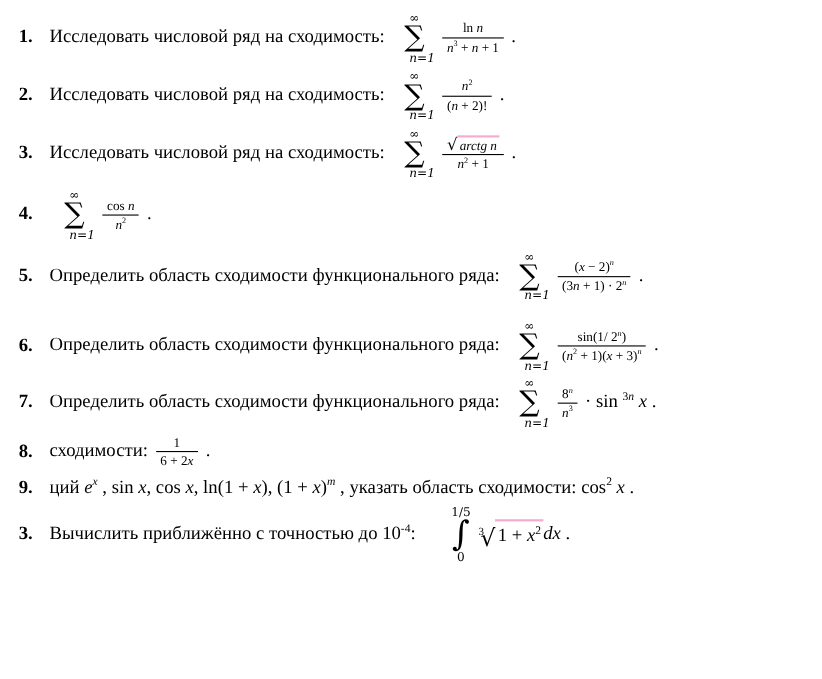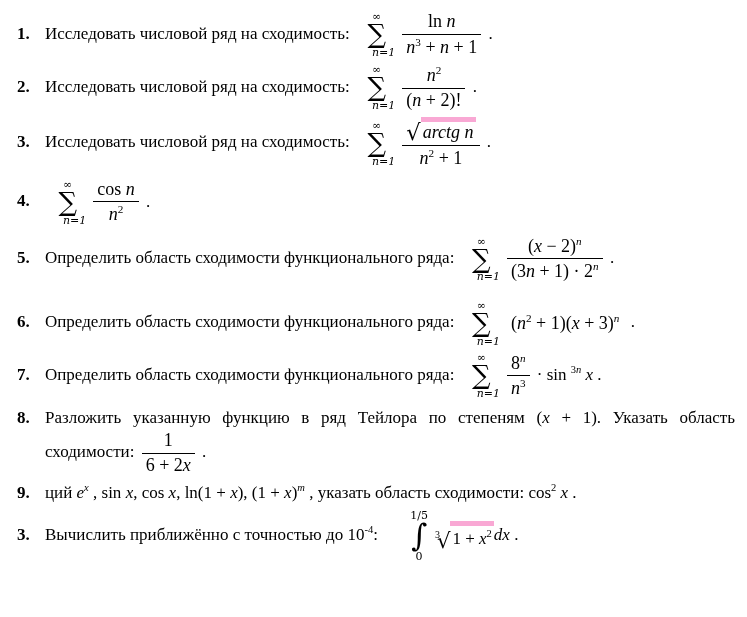--- a/index.html
+++ b/index.html
@@ -21,37 +21,37 @@
   .prob:nth-child(9) { margin-top: 3px; }
   .prob:nth-child(10) { margin-top: 5px; }
   .pnum { flex: 0 0 28px; font-weight: 700; }
   .pcontent { flex: 1; }
   .pline { line-height: 1.5; }
   .jline { text-align: justify; text-align-last: justify; }
   .it { font-style: italic; }
   sup { font-size: 0.62em; }
   .frac {
     display: inline-block; vertical-align: middle; text-align: center;
-    margin: 0 3px; font-size: 18px; line-height: 1.2;
+    margin: 0 3px; font-size: 12px; line-height: 1.2;
   }
   .fnum { display: block; padding: 0 4px 1px; border-bottom: 1px solid #000; }
   .fden { display: block; padding: 1px 4px 0; }
   .bigop {
     display: inline-flex; flex-direction: column; align-items: center;
     vertical-align: middle; margin: 0 4px; line-height: 1;
   }
   .op-top, .op-bot { font-size: 11px; font-family: "DejaVu Serif", serif; }
   .op-bot-sum { font-style: italic; margin-left: 14px; }
   .op-sym { font-family: "DejaVu Serif", serif; font-size: 26px; line-height: 0.95; }
   .op-sym.int { font-size: 31px; line-height: 0.9; padding: 1px 0; }
   .int-op { margin-left: 28px; margin-right: 7px; }
   .root { display: inline-flex; align-items: flex-end; vertical-align: middle; }
   .rad-idx { font-size: 10px; position: relative; top: -9px; margin-right: -3px; }
   .rad-sign { font-family: "DejaVu Serif", serif; font-size: 1.25em; line-height: 1; }
-  .radicand { border-top: 5px solid #f9a8d4; padding: 0 2px; }
+  .radicand { border-top: 2px solid #f9a8d4; padding: 0 2px; }
 </style>
 </head>
 <body>
 
 <div id="doc" class="doc">
     <div class="prob">
       <span class="pnum">1.</span>
       <div class="pcontent">
         <div class="pline"><span>Исследовать числовой ряд на сходимость: </span><span class="bigop">
             <span class="op-top">∞</span>
@@ -103,37 +103,36 @@
           </span><span class="frac"><span class="fnum"><span>(</span><span class="it">x</span><span> − 2)</span><sup class="it">n</sup></span><span class="fden"><span>(3</span><span class="it">n</span><span> + 1) · 2</span><sup class="it">n</sup></span></span><span> .</span></div>
       </div>
     </div>
     <div class="prob">
       <span class="pnum">6.</span>
       <div class="pcontent">
         <div class="pline"><span>Определить область сходимости функционального ряда: </span><span class="bigop">
             <span class="op-top">∞</span>
             <span class="op-sym">∑</span>
             <span class="op-bot op-bot-sum">n=1</span>
-          </span><span class="frac"><span class="fden"><span>(</span><span class="it">n</span><sup>2</sup><span> + 1)(</span><span class="it">x</span><span> + 3)</span><sup class="it">n</sup></span></span><span> .</span></div>
+          </span><span class="frac"><span class="fnum"><span>sin(1/ 2</span><sup class="it">n</sup><span>)</span></span><span class="fden"><span>(</span><span class="it">n</span><sup>2</sup><span> + 1)(</span><span class="it">x</span><span> + 3)</span><sup class="it">n</sup></span></span><span> .</span></div>
       </div>
     </div>
     <div class="prob">
       <span class="pnum">7.</span>
       <div class="pcontent">
         <div class="pline"><span>Определить область сходимости функционального ряда: </span><span class="bigop">
             <span class="op-top">∞</span>
             <span class="op-sym">∑</span>
             <span class="op-bot op-bot-sum">n=1</span>
           </span><span class="frac"><span class="fnum"><span>8</span><sup class="it">n</sup></span><span class="fden"><span class="it">n</span><sup>3</sup></span></span><span><span> · sin </span><sup>3</sup><sup class="it">n</sup><span> </span><span class="it">x</span><span> .</span></span></div>
       </div>
     </div>
     <div class="prob">
       <span class="pnum">8.</span>
       <div class="pcontent">
-        <div class="pline jline"><span>Разложить указанную функцию в ряд Тейлора по степеням </span><span><span>(</span><span class="it">x</span><span> + 1)</span></span><span>. Указать область</span></div>
         <div class="pline"><span>сходимости:  </span><span class="frac"><span class="fnum"><span>1</span></span><span class="fden"><span>6 + 2</span><span class="it">x</span></span></span><span> .</span></div>
       </div>
     </div>
     <div class="prob">
       <span class="pnum">9.</span>
       <div class="pcontent">
         <div class="pline"><span>ций </span><span><span class="it">e</span><sup class="it">x</sup><span> , sin </span><span class="it">x</span><span>, cos </span><span class="it">x</span><span>, ln(1 + </span><span class="it">x</span><span>), (1 + </span><span class="it">x</span><span>)</span><sup class="it">m</sup></span><span> , указать область сходимости: </span><span><span>cos</span><sup>2</sup><span> </span><span class="it">x</span><span> .</span></span></div>
       </div>
     </div>
     <div class="prob">

